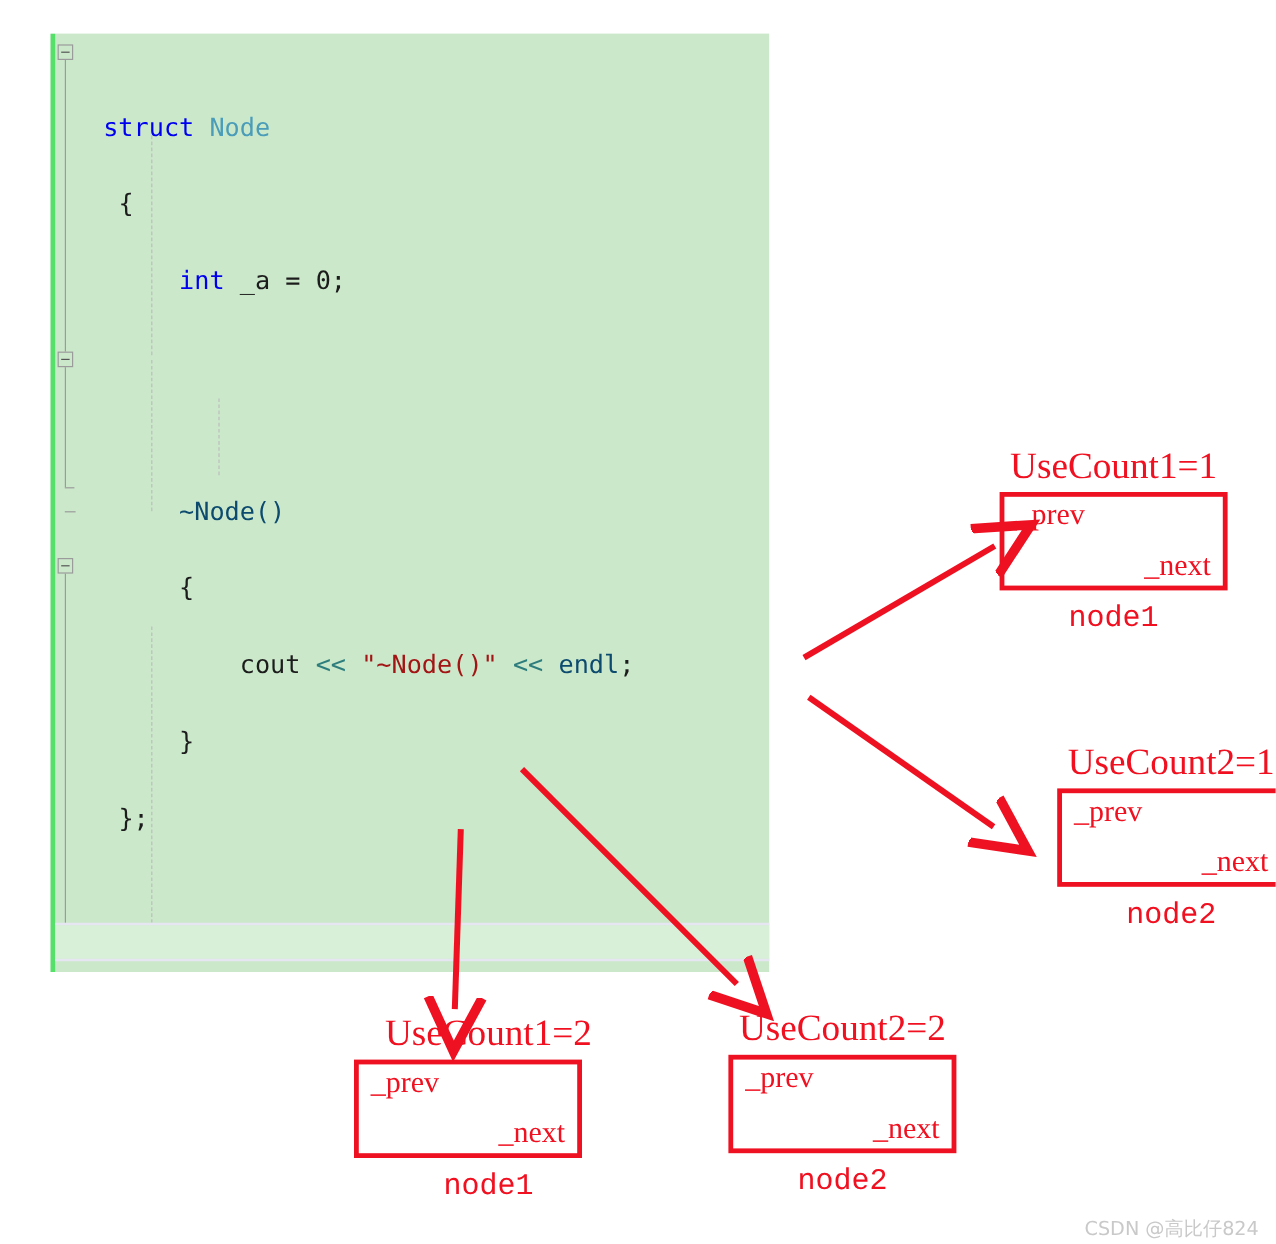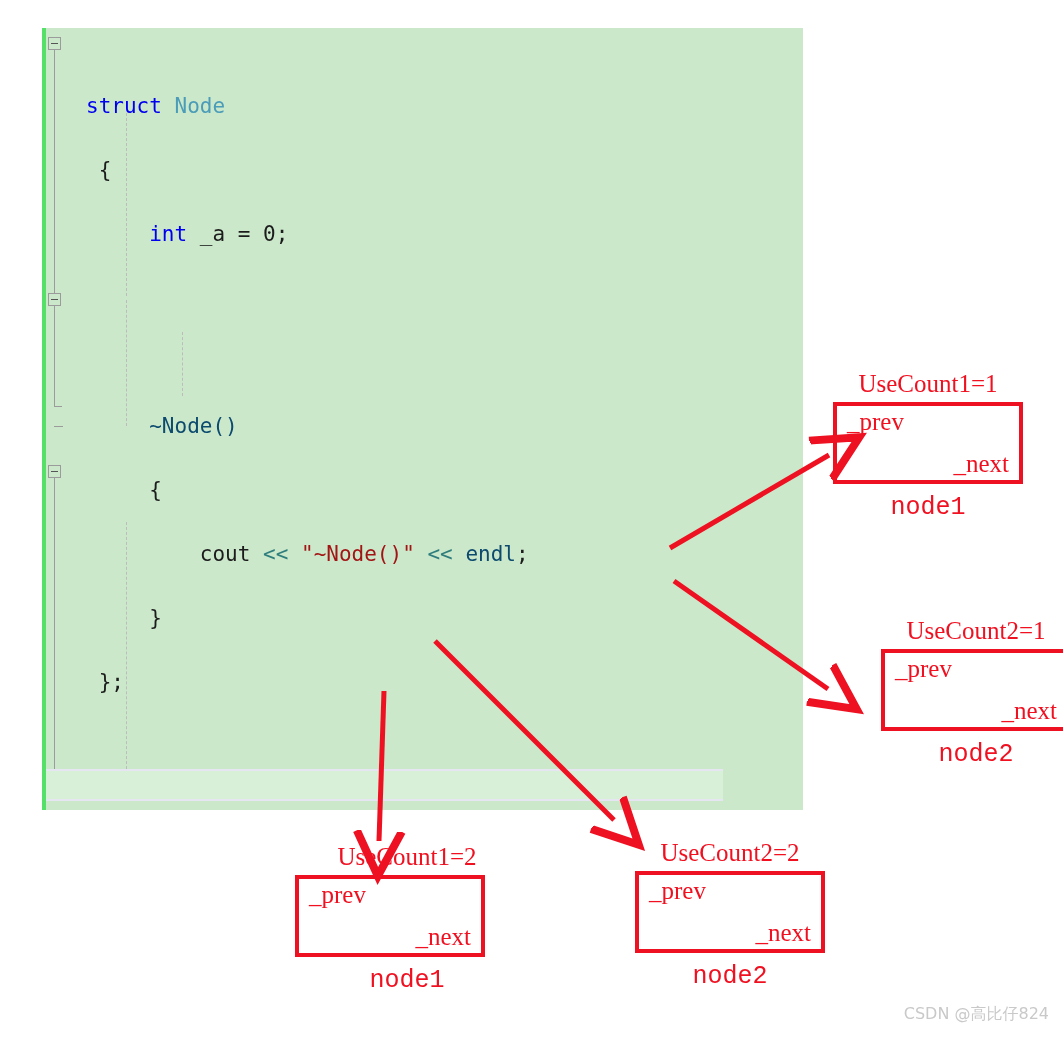--- a/index.html
+++ b/index.html
@@ -13,21 +13,21 @@
     position: relative;
     overflow: hidden;
     font-family: "Liberation Sans", sans-serif;
   }
 
   
   #code-panel {
     position: absolute;
     left: 42px;
     top: 28px;
-    width: 761px;
+    width: 599px;
     height: 782px;
     background: #cbe8cb;
     overflow: hidden;
   }
   #change-bar {
     position: absolute;
     left: 0;
     top: 0;
     width: 4px;
     height: 100%;
@@ -111,21 +111,21 @@
   #overlay {
     position: absolute;
     left: 0; top: 0;
     width: 1063px; height: 1037px;
     pointer-events: none;
   }
   .node-group { position: absolute; }
   .nb-title {
     color: #f01020;
     font-family: "Liberation Serif", serif;
-    font-size: 25px;
+    font-size: 31px;
     text-align: center;
     white-space: nowrap;
   }
   .nb-box {
     border: 4px solid #ee1122;
     background: #ffffff;
     box-sizing: border-box;
     position: relative;
   }
   .nb-prev {
@@ -148,21 +148,21 @@
     font-size: 25px;
     text-align: center;
     margin-top: 9px;
     white-space: nowrap;
   }
 
   
   #watermark {
     position: absolute;
     right: 14px;
-    bottom: 12px;
+    bottom: 2px;
     color: #c9c9c9;
     font-size: 16px;
     font-family: "DejaVu Sans", sans-serif;
     white-space: nowrap;
   }
 </style>
 </head>
 <body>
 
 <div id="code-panel">
@@ -236,21 +236,21 @@
 
 <div class="node-group" style="left:295px; top:843px; width:224px;">
   <div class="nb-title">UseCount1=2</div>
   <div class="nb-box" style="width:190px; height:82px; margin-top:4px;">
     <span class="nb-prev">_prev</span>
     <span class="nb-next">_next</span>
   </div>
   <div class="nb-caption">node1</div>
 </div>
 
-<div class="node-group" style="left:607px; top:839px; width:190px;margin-left:28px;">
+<div class="node-group" style="left:607px; top:839px; width:190px;">
   <div class="nb-title">UseCount2=2</div>
   <div class="nb-box" style="width:190px; height:82px; margin-top:4px;">
     <span class="nb-prev">_prev</span>
     <span class="nb-next">_next</span>
   </div>
   <div class="nb-caption">node2</div>
 </div>
 
 <svg id="overlay" viewBox="0 0 1063 1037">
   <defs>

